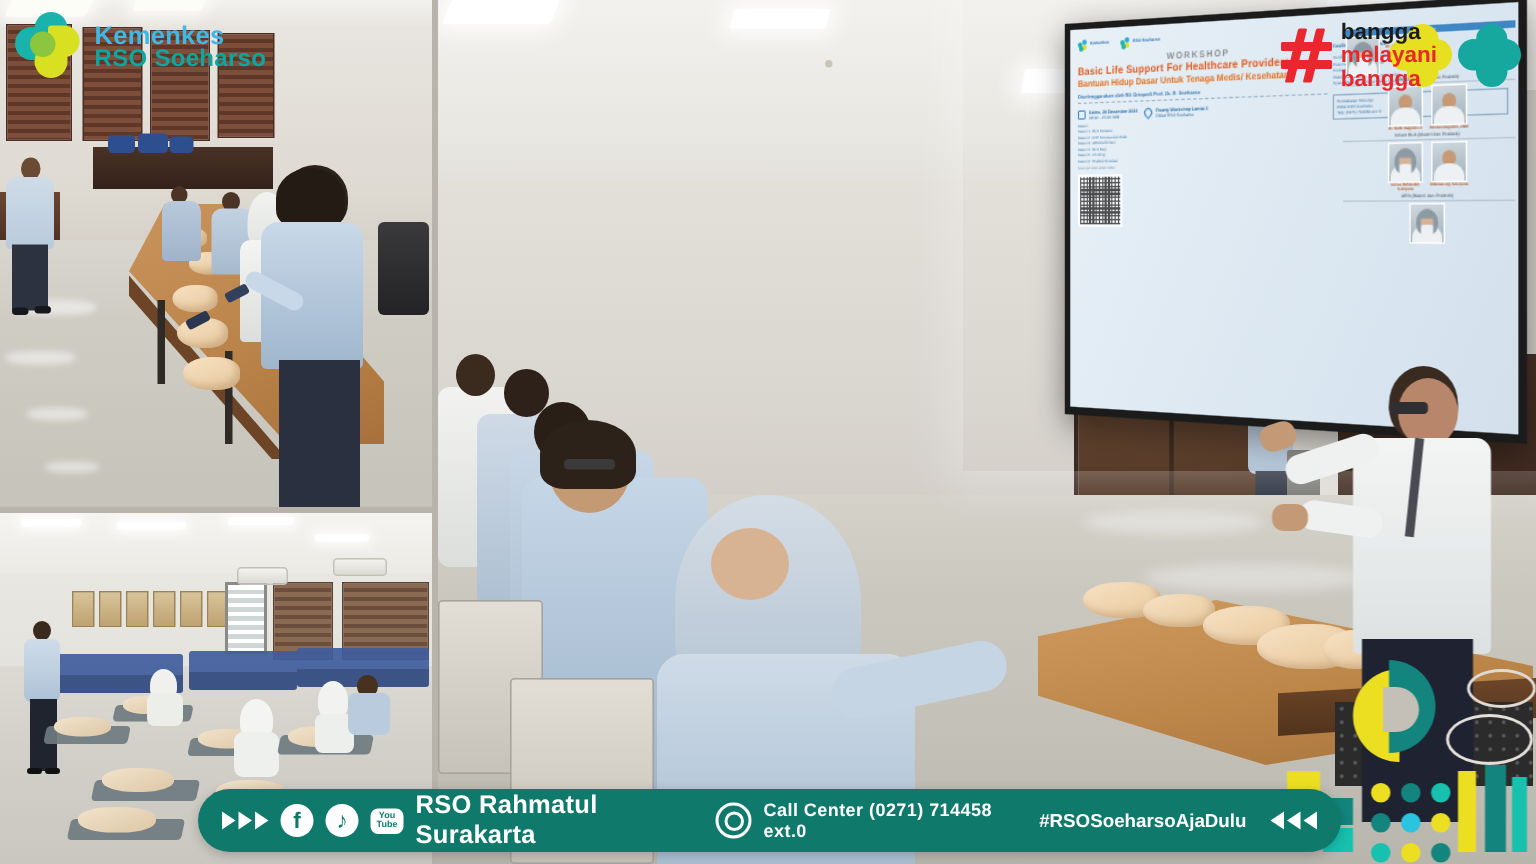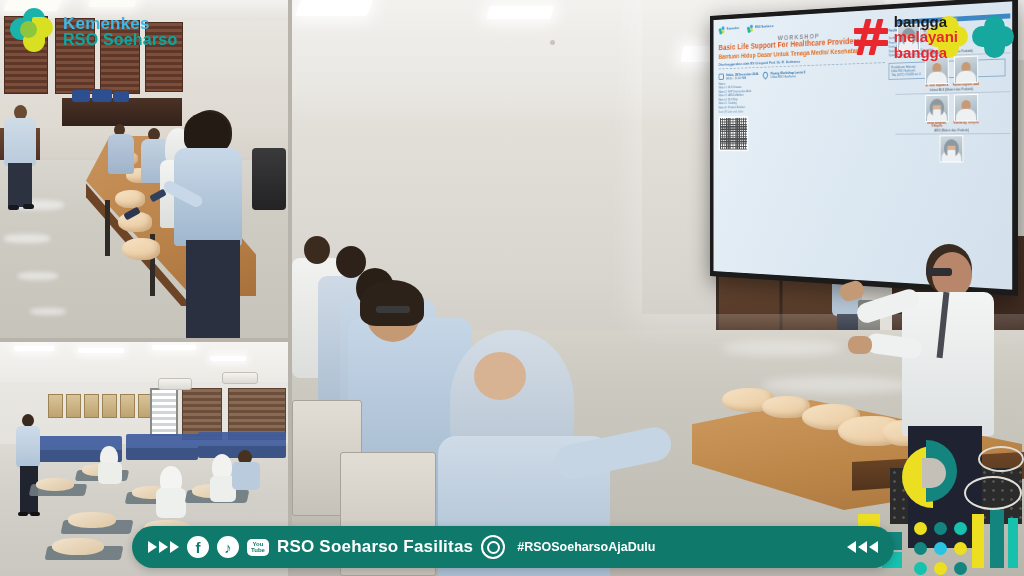--- a/index.html
+++ b/index.html
@@ -870,24 +870,25 @@
     <div class="arrows">
       <div class="arrow-r"></div>
         <div class="arrow-r"></div>
         <div class="arrow-r"></div>
     </div>
     <div class="sico">f</div>
     <div class="sico">♪</div>
     <div class="sico" id="ico-yt">
       <span class="ytb">You Tube</span>
     </div>
-    <div class="f-name">RSO Soeharso Fasilitas</div>
+    <div class="f-name">RSO Rahmatul Surakarta</div>
     <div id="ico-call">
         <i></i>
       </div>
+    <div class="f-call">Call Center (0271) 714458 ext.0</div>
     <div class="f-tag">#RSOSoeharsoAjaDulu</div>
     <div class="spacer"></div>
     <div class="arrows">
       <div class="arrow-l"></div>
         <div class="arrow-l"></div>
         <div class="arrow-l"></div>
     </div>
   </div>
 
 </div>

